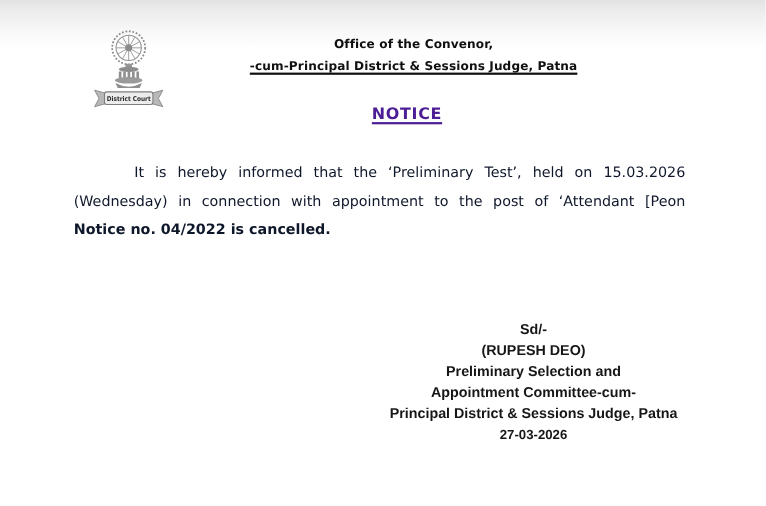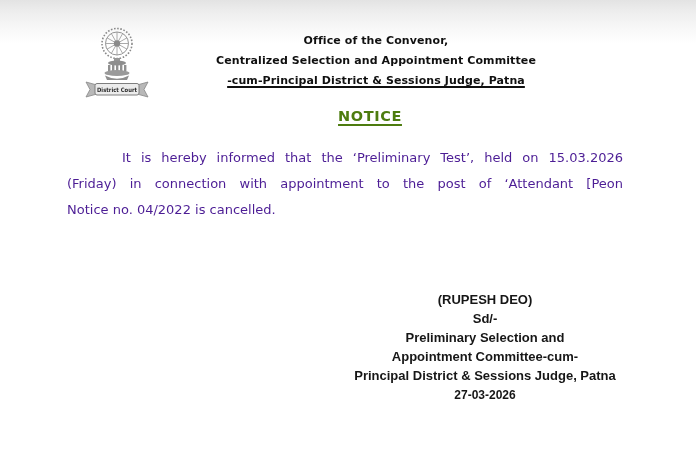--- a/index.html
+++ b/index.html
@@ -23,36 +23,36 @@
     text-align:center; font-weight:bold;
     font-size:11px; line-height:20px;
     color:#101010; letter-spacing:0.1px;
   }
   .header-line3 {
     text-decoration:underline;
     text-decoration-thickness:2px;
     text-underline-offset:2px;
   }
   .notice-title {
-    position:absolute; left:70px; top:108px; width:600px;
+    position:absolute; left:70px; top:96px; width:600px;
     text-align:center; font-weight:bold; font-size:14.5px;
-    letter-spacing:0.6px; color:#4d7c0f;
+    letter-spacing:0.6px; color:#4c1d95;
   }
   .notice-title span {
     text-decoration:underline;
     text-decoration-thickness:2px;
     text-underline-offset:3px;
   }
   .body-par {
     position:absolute; left:67px; top:145px; width:556px;
-    font-size:13px; line-height:26px; color:#4c1d95;
+    font-size:13px; line-height:26px; color:#0f172a;
   }
   .body-line { text-align:justify; text-align-last:justify; }
   .body-line.first { padding-left:55px; }
-  .body-line.last { text-align-last:left; }
+  .body-line.last { text-align-last:left;font-weight:bold; }
   .signature {
     position:absolute; left:315px; top:290px; width:340px;
     text-align:center;
     font-family:"Liberation Sans", sans-serif;
     font-weight:bold; font-size:13px; line-height:19px;
     color:#161616;
   }
   .signature .date-line { font-size:12px; line-height:21px; }
 </style>
 </head>
@@ -93,34 +93,33 @@
   <g>
     <polygon points="13,59 2,56 6,63.5 2,71 13,68" fill="#b8b8b8" stroke="#868686" stroke-width="0.8"></polygon>
     <polygon points="53,59 64,56 60,63.5 64,71 53,68" fill="#b8b8b8" stroke="#868686" stroke-width="0.8"></polygon>
     <rect x="11" y="57.5" width="44" height="11.5" rx="2" fill="#ececec" stroke="#7e7e7e" stroke-width="1"></rect>
     <text x="33" y="66" text-anchor="middle" font-size="6" font-weight="bold" fill="#2b2b2b" textLength="40" lengthAdjust="spacingAndGlyphs">District Court</text>
   </g>
 </svg>
 
 <div class="header-text">
   <div>Office of the Convenor,</div>
-  <div>Centralized Selection and Appointment Committee</div>
   <div class="header-line3">-cum-Principal District &amp; Sessions Judge, Patna</div>
 </div>
 
 <div class="notice-title">
   <span>NOTICE</span>
 </div>
 
 <div class="body-par">
   <div class="body-line first">It is hereby informed that the ‘Preliminary Test’, held on 15.03.2026</div>
-  <div class="body-line">(Friday) in connection with appointment to the post of ‘Attendant [Peon</div>
+  <div class="body-line">(Wednesday) in connection with appointment to the post of ‘Attendant [Peon</div>
   <div class="body-line last">Notice no. 04/2022 is cancelled.</div>
 </div>
 
 <div class="signature">
+  <div>Sd/-</div>
   <div>(RUPESH DEO)</div>
-  <div>Sd/-</div>
   <div>Preliminary Selection and</div>
   <div>Appointment Committee-cum-</div>
   <div>Principal District &amp; Sessions Judge, Patna</div>
   <div class="date-line">27-03-2026</div>
 </div>
 
 </body></html>

